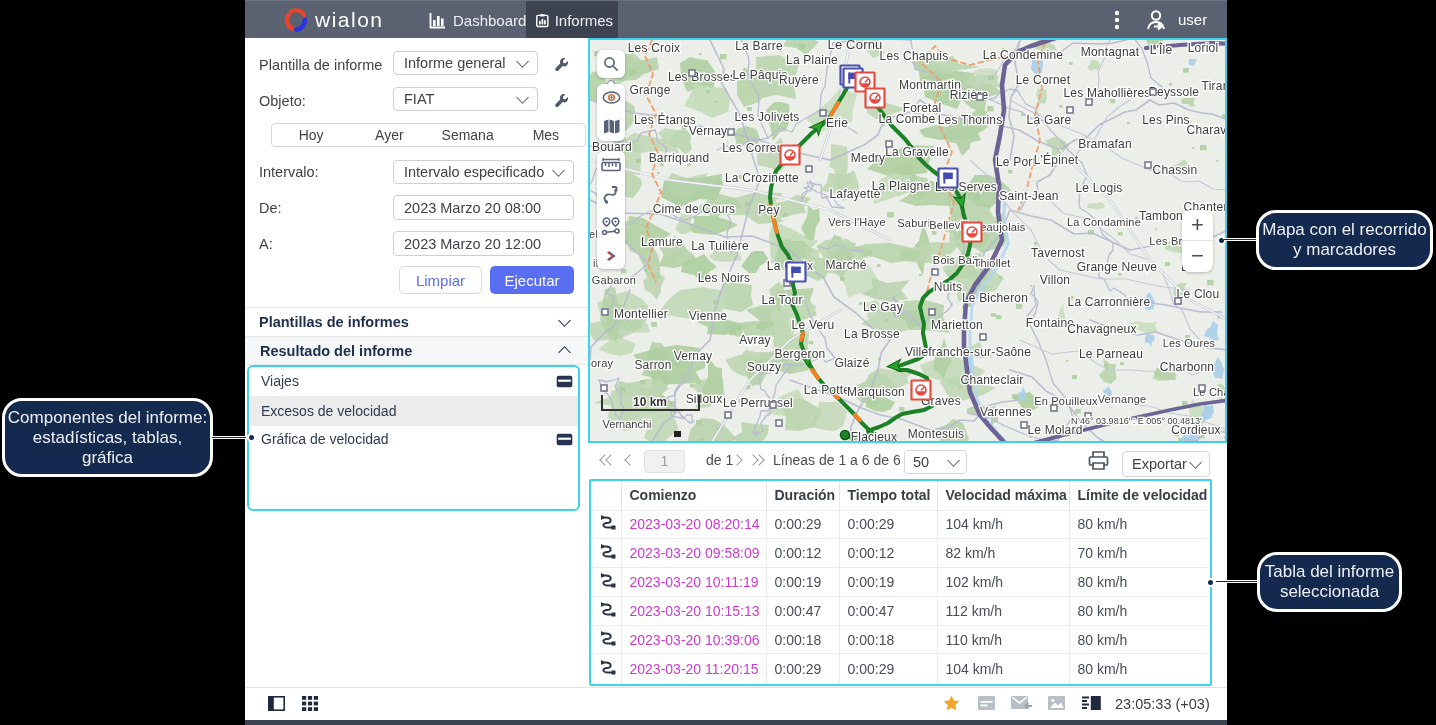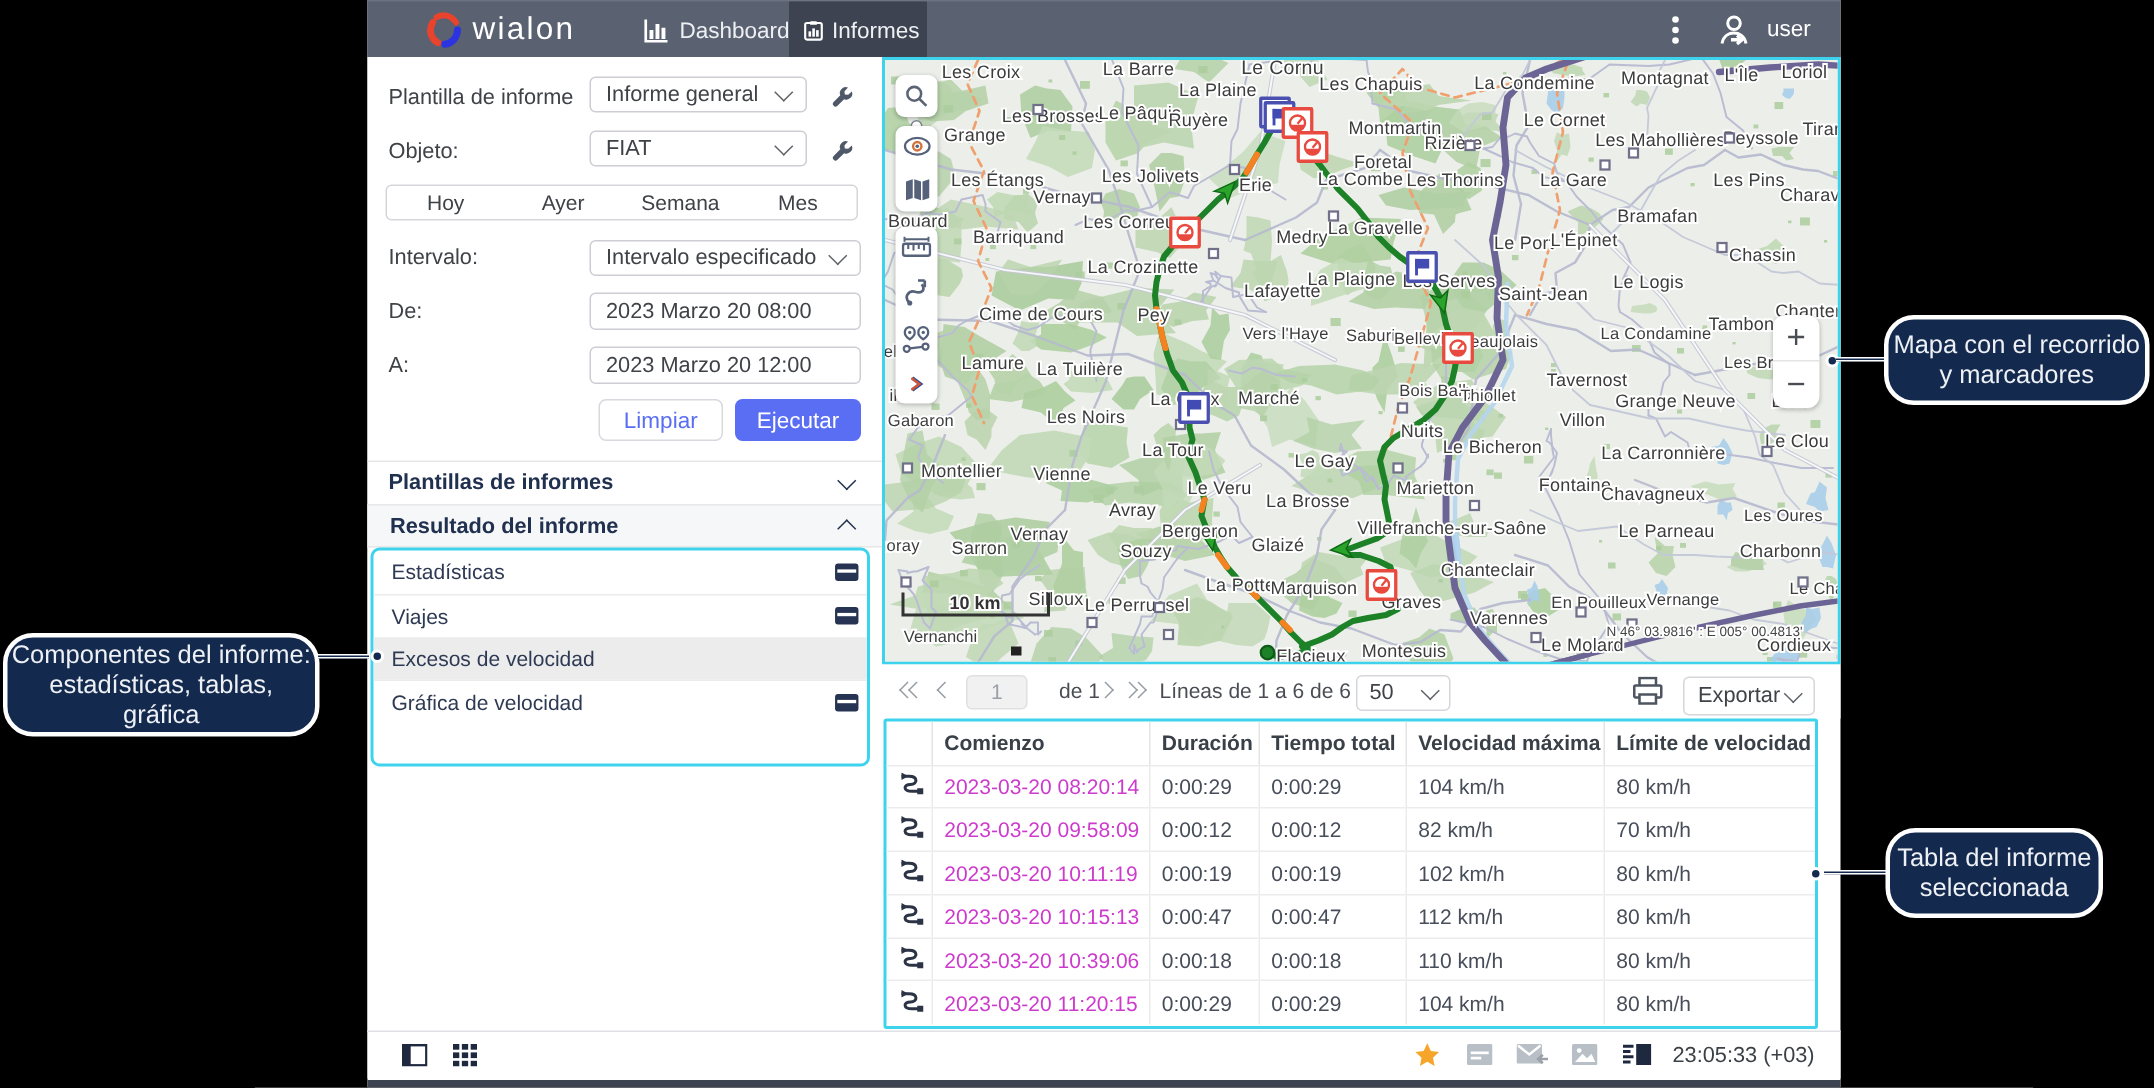--- a/index.html
+++ b/index.html
@@ -21,21 +21,21 @@
 
 #side { position:absolute; left:0; top:38px; width:343px; height:650px; background:#fff; }
 .lbl { position:absolute; left:14px; color:#3f4247; font-size:14.5px; }
 .sel { position:absolute; border:1px solid #ccced3; border-radius:4px; background:#fff;
   font-size:14.5px; color:#3f4247; display:flex; align-items:center; padding:0 10px; }
 .sel .chev { margin-left:auto; }
 .chev { width:9px; height:9px; border-right:1.6px solid #5f6368; border-bottom:1.6px solid #5f6368;
   transform:rotate(45deg); margin-top:-4px; }
 .chevup { transform:rotate(-135deg); margin-top:4px; }
 .wrench { position:absolute; width:15px; height:15px; }
-#tabsrow { position:absolute; left:12px; top:85px; width:315px; height:24px; border:1px solid #d4d6da;
+#tabsrow { position:absolute; left:26px; top:85px; width:315px; height:24px; border:1px solid #d4d6da;
   border-radius:4px; display:flex; }
 #tabsrow div { flex:1; text-align:center; font-size:14px; color:#3f4247; line-height:22px; }
 .btn { position:absolute; top:228px; height:28px; border-radius:5px; font-size:15px;
   display:flex; align-items:center; justify-content:center; }
 #btn-limpiar { left:154px; width:83px; border:1px solid #d6d9dd; color:#5a6ef3; background:#fff;}
 #btn-ejecutar { left:245px; width:84px; background:#5a6ef3; color:#fff; }
 .sechead { position:absolute; left:0; width:343px; height:29px; border-top:1px solid #e7e7e7;
   font-weight:bold; font-size:14.5px; color:#20304f; display:flex; align-items:center; padding:0 19px 0 14px; }
 .sechead .chev { margin-left:auto; border-color:#20304f; }
 #reslist { position:absolute; left:2px; top:327px; width:333px; height:146px; border:2px solid #3ed3ec; border-radius:6px; background:#fff; overflow:hidden;}
@@ -152,24 +152,20 @@
   <div class="sel" style="left:148px;top:122px;width:181px;height:24px;">Intervalo especificado<span class="chev"></span></div>
   <div class="lbl" style="top:162px;">De:</div>
   <div class="sel" style="left:148px;top:157px;width:181px;height:25px;">2023 Marzo 20 08:00</div>
   <div class="lbl" style="top:198px;">A:</div>
   <div class="sel" style="left:148px;top:193px;width:181px;height:25px;">2023 Marzo 20 12:00</div>
   <div class="btn" id="btn-limpiar">Limpiar</div>
   <div class="btn" id="btn-ejecutar">Ejecutar</div>
   <div class="sechead" style="top:269px;">Plantillas de informes<span class="chev"></span></div>
   <div class="sechead" style="top:298px;background:#f6f7f8;border-bottom:1px solid #e7e7e7;padding-left:15px;">Resultado del informe<span class="chev chevup"></span></div>
   <div id="reslist">
-    <div class="rli">Estadísticas <svg width="17" height="13" viewBox="0 0 17 13">
-            <rect x="0.7" y="0.7" width="15.6" height="11.6" rx="2" fill="#263352"></rect>
-            <rect x="2.2" y="4.6" width="12.6" height="2.2" fill="#fff"></rect>
-          </svg></div>
     <div class="rli">Viajes <svg width="17" height="13" viewBox="0 0 17 13">
             <rect x="0.7" y="0.7" width="15.6" height="11.6" rx="2" fill="#263352"></rect>
             <rect x="2.2" y="4.6" width="12.6" height="2.2" fill="#fff"></rect>
           </svg></div>
     <div class="rli selgray">Excesos de velocidad</div>
     <div class="rli">Gráfica de velocidad <svg width="17" height="13" viewBox="0 0 17 13">
             <rect x="0.7" y="0.7" width="15.6" height="11.6" rx="2" fill="#263352"></rect>
             <rect x="2.2" y="4.6" width="12.6" height="2.2" fill="#fff"></rect>
           </svg></div>
   </div>
@@ -1017,19 +1013,19 @@
   <div style="position:absolute;left:870px;top:8px;color:#3b4046;font-size:14.5px;">23:05:33 (+03)</div>
 </div>
 <div id="btmstrip"></div>
 
 </div>
 
 <div class="cdot" style="left:1217px;top:236px;"></div>
 <div class="cline" style="left:1224px;top:238px;width:34px;"></div>
 <div class="callout" style="left:1256px;top:210px;width:177px;height:60px;">Mapa con el recorrido<br>y marcadores</div>
 
-<div class="callout" style="left:2px;top:398px;width:211px;height:69px;margin-top:24px;">Componentes del informe:<br>estadísticas, tablas,<br>gráfica</div>
+<div class="callout" style="left:2px;top:398px;width:211px;height:79px;">Componentes del informe:<br>estadísticas, tablas,<br>gráfica</div>
 <div class="cline" style="left:212px;top:436px;width:34px;"></div>
 <div class="cdot" style="left:247px;top:433px;"></div>
 
 <div class="cdot" style="left:1206px;top:578px;"></div>
 <div class="cline" style="left:1216px;top:580px;width:42px;"></div>
 <div class="callout" style="left:1257px;top:552px;width:145px;height:60px;">Tabla del informe<br>seleccionada</div>
 
 </body></html>

